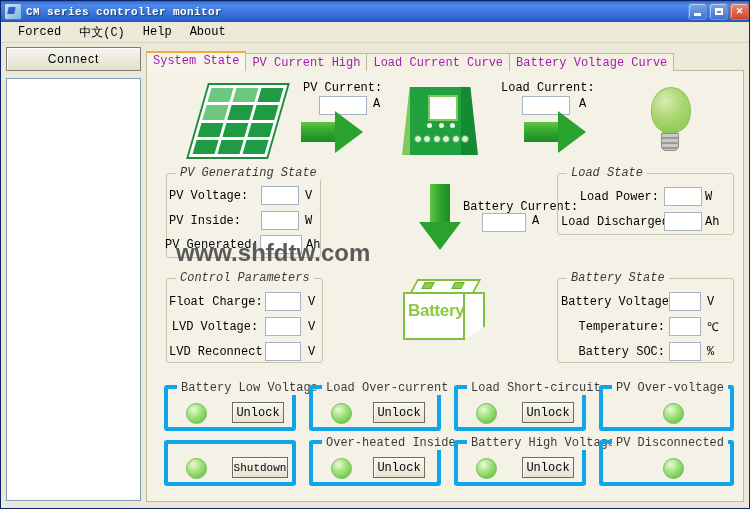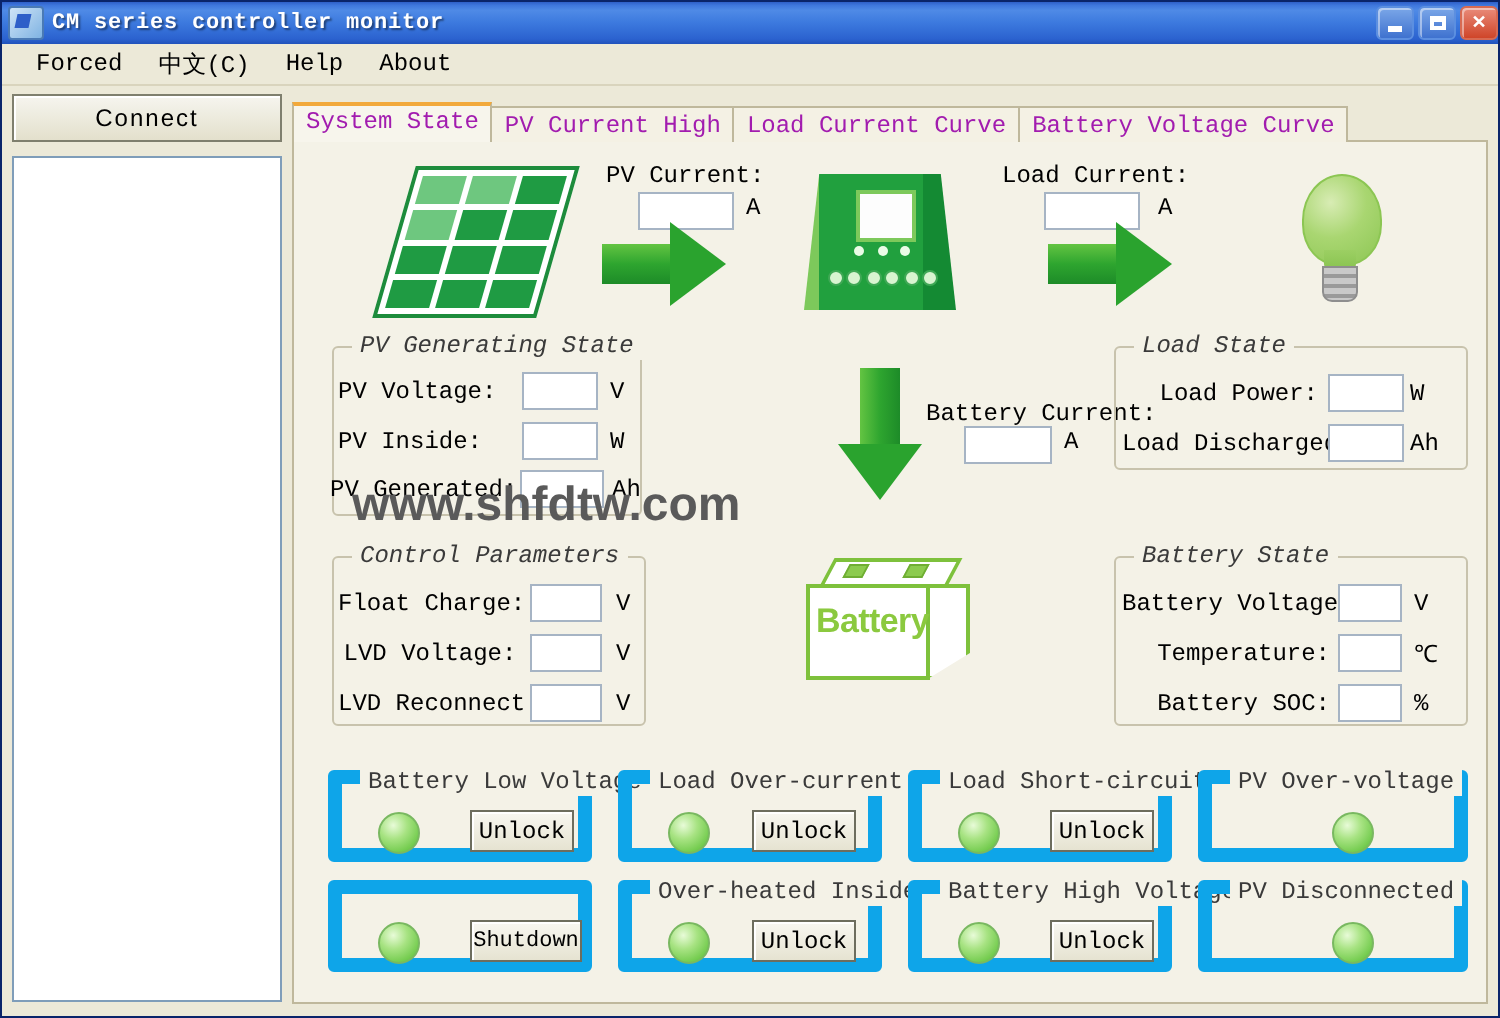--- a/index.html
+++ b/index.html
@@ -354,21 +354,21 @@
   }
   .row {
     position: absolute;
     display: flex; align-items: center;
   }
   .row .lbl { text-align: left; }
 
   
   .status-box {
     position: absolute;
-    border: 7px solid #0ea5e9;
+    border: 4px solid #0ea5e9;
     border-radius: 3px;
     box-sizing: border-box;
   }
   .status-box > .gtitle {
     position: absolute; top: -8px; left: 9px;
     background: #f4f2e7; padding: 0 4px;
     font-family: "Liberation Mono", monospace;
     font-size: 12px; color: #3a3a3a; white-space: nowrap;
   }
   .led {

